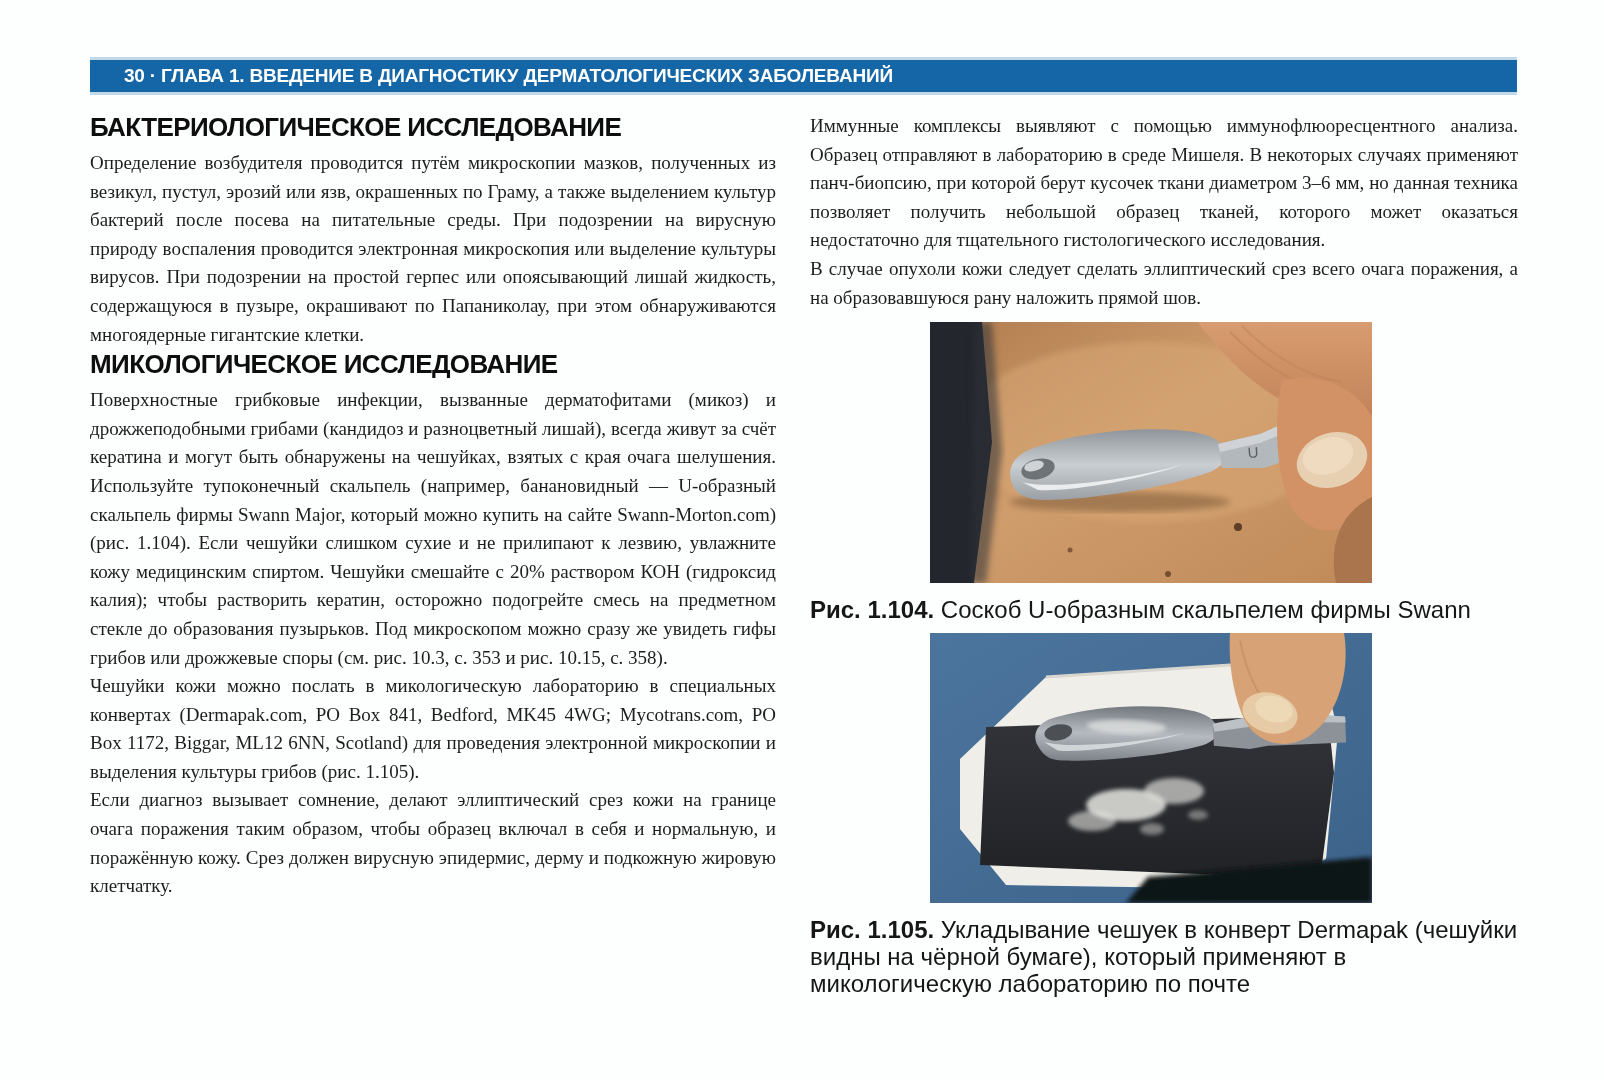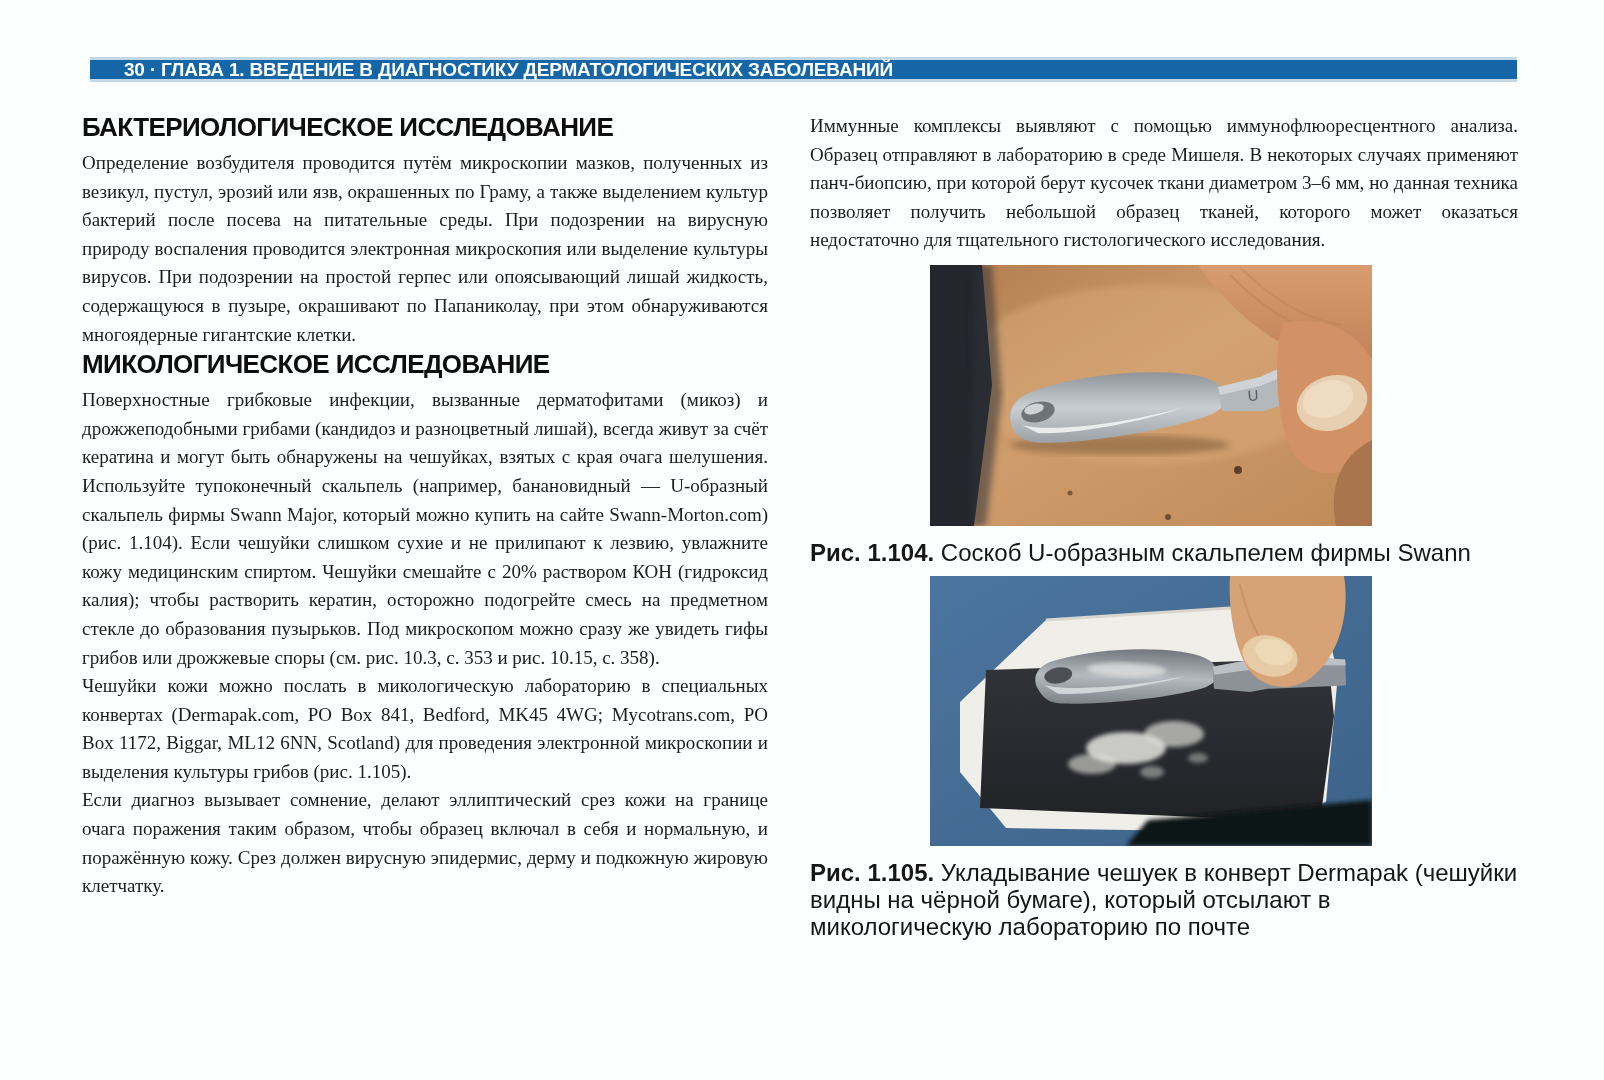--- a/index.html
+++ b/index.html
@@ -3,33 +3,33 @@
 <meta charset="utf-8">
 <style>
   html,body{margin:0;padding:0;background:#ffffff;}
   .page{
     position:relative;width:1604px;height:1080px;overflow:hidden;
     background:#fdfefe;color:#1c1c1c;
     font-family:"Liberation Serif", serif;
   }
   
   .chapter-bar{
-    position:absolute;left:90px;top:57px;width:1427px;height:25px;
+    position:absolute;left:90px;top:57px;width:1427px;height:38px;
     background:#1566a6;
     border-top:3px solid #c3d8e6;border-bottom:3px solid #c3d8e6;
     box-sizing:border-box;display:flex;align-items:center;
   }
   .chapter-bar span{
     font-family:"Liberation Sans", sans-serif;font-weight:bold;
     color:#ffffff;font-size:19px;letter-spacing:-0.2px;padding-left:34px;
     white-space:nowrap;
   }
   
   .col{position:absolute;top:112px;}
-  .col-left{left:82px;width:686px;}
+  .col-left{left:90px;width:686px;}
   .col-right{left:810px;width:708px;}
   h2{
     font-family:"Liberation Sans", sans-serif;font-weight:700;color:#0e0e0e;
     font-size:26px;line-height:30px;letter-spacing:-0.6px;
     margin:0 0 7px 0;
   }
   section + section h2{}
   p.body{
     font-size:19px;line-height:28.6px;text-align:justify;margin:0;
     color:#1d1d1d;
@@ -63,20 +63,21 @@
       <p class="body">Поверхностные грибковые инфекции, вызванные дерматофитами (микоз) и дрожжеподобными грибами (кандидоз и разноцветный лишай), всегда живут за счёт кератина и могут быть обнаружены на чешуйках, взятых с края очага шелушения. Используйте тупоконечный скальпель (например, банановидный — U-образный скальпель фирмы Swann Major, который можно купить на сайте Swann-Morton.com) (рис. 1.104). Если чешуйки слишком сухие и не прилипают к лезвию, увлажните кожу медицинским спиртом. Чешуйки смешайте с 20% раствором КОН (гидроксид калия); чтобы растворить кератин, осторожно подогрейте смесь на предметном стекле до образования пузырьков. Под микроскопом можно сразу же увидеть гифы грибов или дрожжевые споры (см. рис. 10.3, с. 353 и рис. 10.15, с. 358).</p>
       <p class="body">Чешуйки кожи можно послать в микологическую лабораторию в специальных конвертах (Dermapak.com, PO Box 841, Bedford, MK45 4WG; Mycotrans.com, PO Box 1172, Biggar, ML12 6NN, Scotland) для проведения электронной микроскопии и выделения культуры грибов (рис. 1.105).</p>
     </section>
     <section>
       <p class="body">Если диагноз вызывает сомнение, делают эллиптический срез кожи на границе очага поражения таким образом, чтобы образец включал в себя и нормальную, и поражённую кожу. Срез должен вирусную эпидермис, дерму и подкожную жировую клетчатку.</p>
     </section>
   </div>
 
   <div class="col col-right">
     <p class="body">Иммунные комплексы выявляют с помощью иммунофлюоресцентного анализа. Образец отправляют в лабораторию в среде Мишеля. В некоторых случаях применяют панч-биопсию, при которой берут кусочек ткани диаметром 3–6 мм, но данная техника позволяет получить небольшой образец тканей, которого может оказаться недостаточно для тщательного гистологического исследования.</p>
+    <p class="body">В случае опухоли кожи следует сделать эллиптический срез всего очага поражения, а на образовавшуюся рану наложить прямой шов.</p>
 
     <figure>
       <div class="photo">
 
         <svg width="442" height="261" viewBox="0 0 442 261" xmlns="http://www.w3.org/2000/svg">
           <defs>
             <linearGradient id="skin1" x1="0" y1="0" x2="1" y2="1">
               <stop offset="0" stop-color="#b07c4e"></stop>
               <stop offset="0.45" stop-color="#cf9c6c"></stop>
               <stop offset="1" stop-color="#c08a58"></stop>
@@ -186,18 +187,18 @@
           </g>
 
           <path d="M300,0 L414,0 C420,36 410,82 378,104 C354,118 326,110 314,86 C304,64 298,32 300,0 Z" fill="#d7a276"></path>
           <path d="M310,8 C318,44 330,72 356,88" stroke="#bd865c" stroke-width="2" fill="none" opacity="0.5"></path>
           <ellipse cx="340" cy="80" rx="28" ry="20" transform="rotate(16 340 80)" fill="#e6cba6"></ellipse>
           <ellipse cx="344" cy="76" rx="19" ry="13" transform="rotate(16 344 76)" fill="#eedab9" opacity="0.9"></ellipse>
         </svg>
       </div>
       <figcaption>
         <b>Рис. 1.105.</b>
-        <span>Укладывание чешуек в конверт Dermapak (чешуйки видны на чёрной бумаге), который отсылают в микологическую лабораторию по почте</span>
+        <span>Укладывание чешуек в конверт Dermapak (чешуйки видны на чёрной бумаге), который применяют в микологическую лабораторию по почте</span>
       </figcaption>
     </figure>
   </div>
 
 </div>
 
 </body></html>

